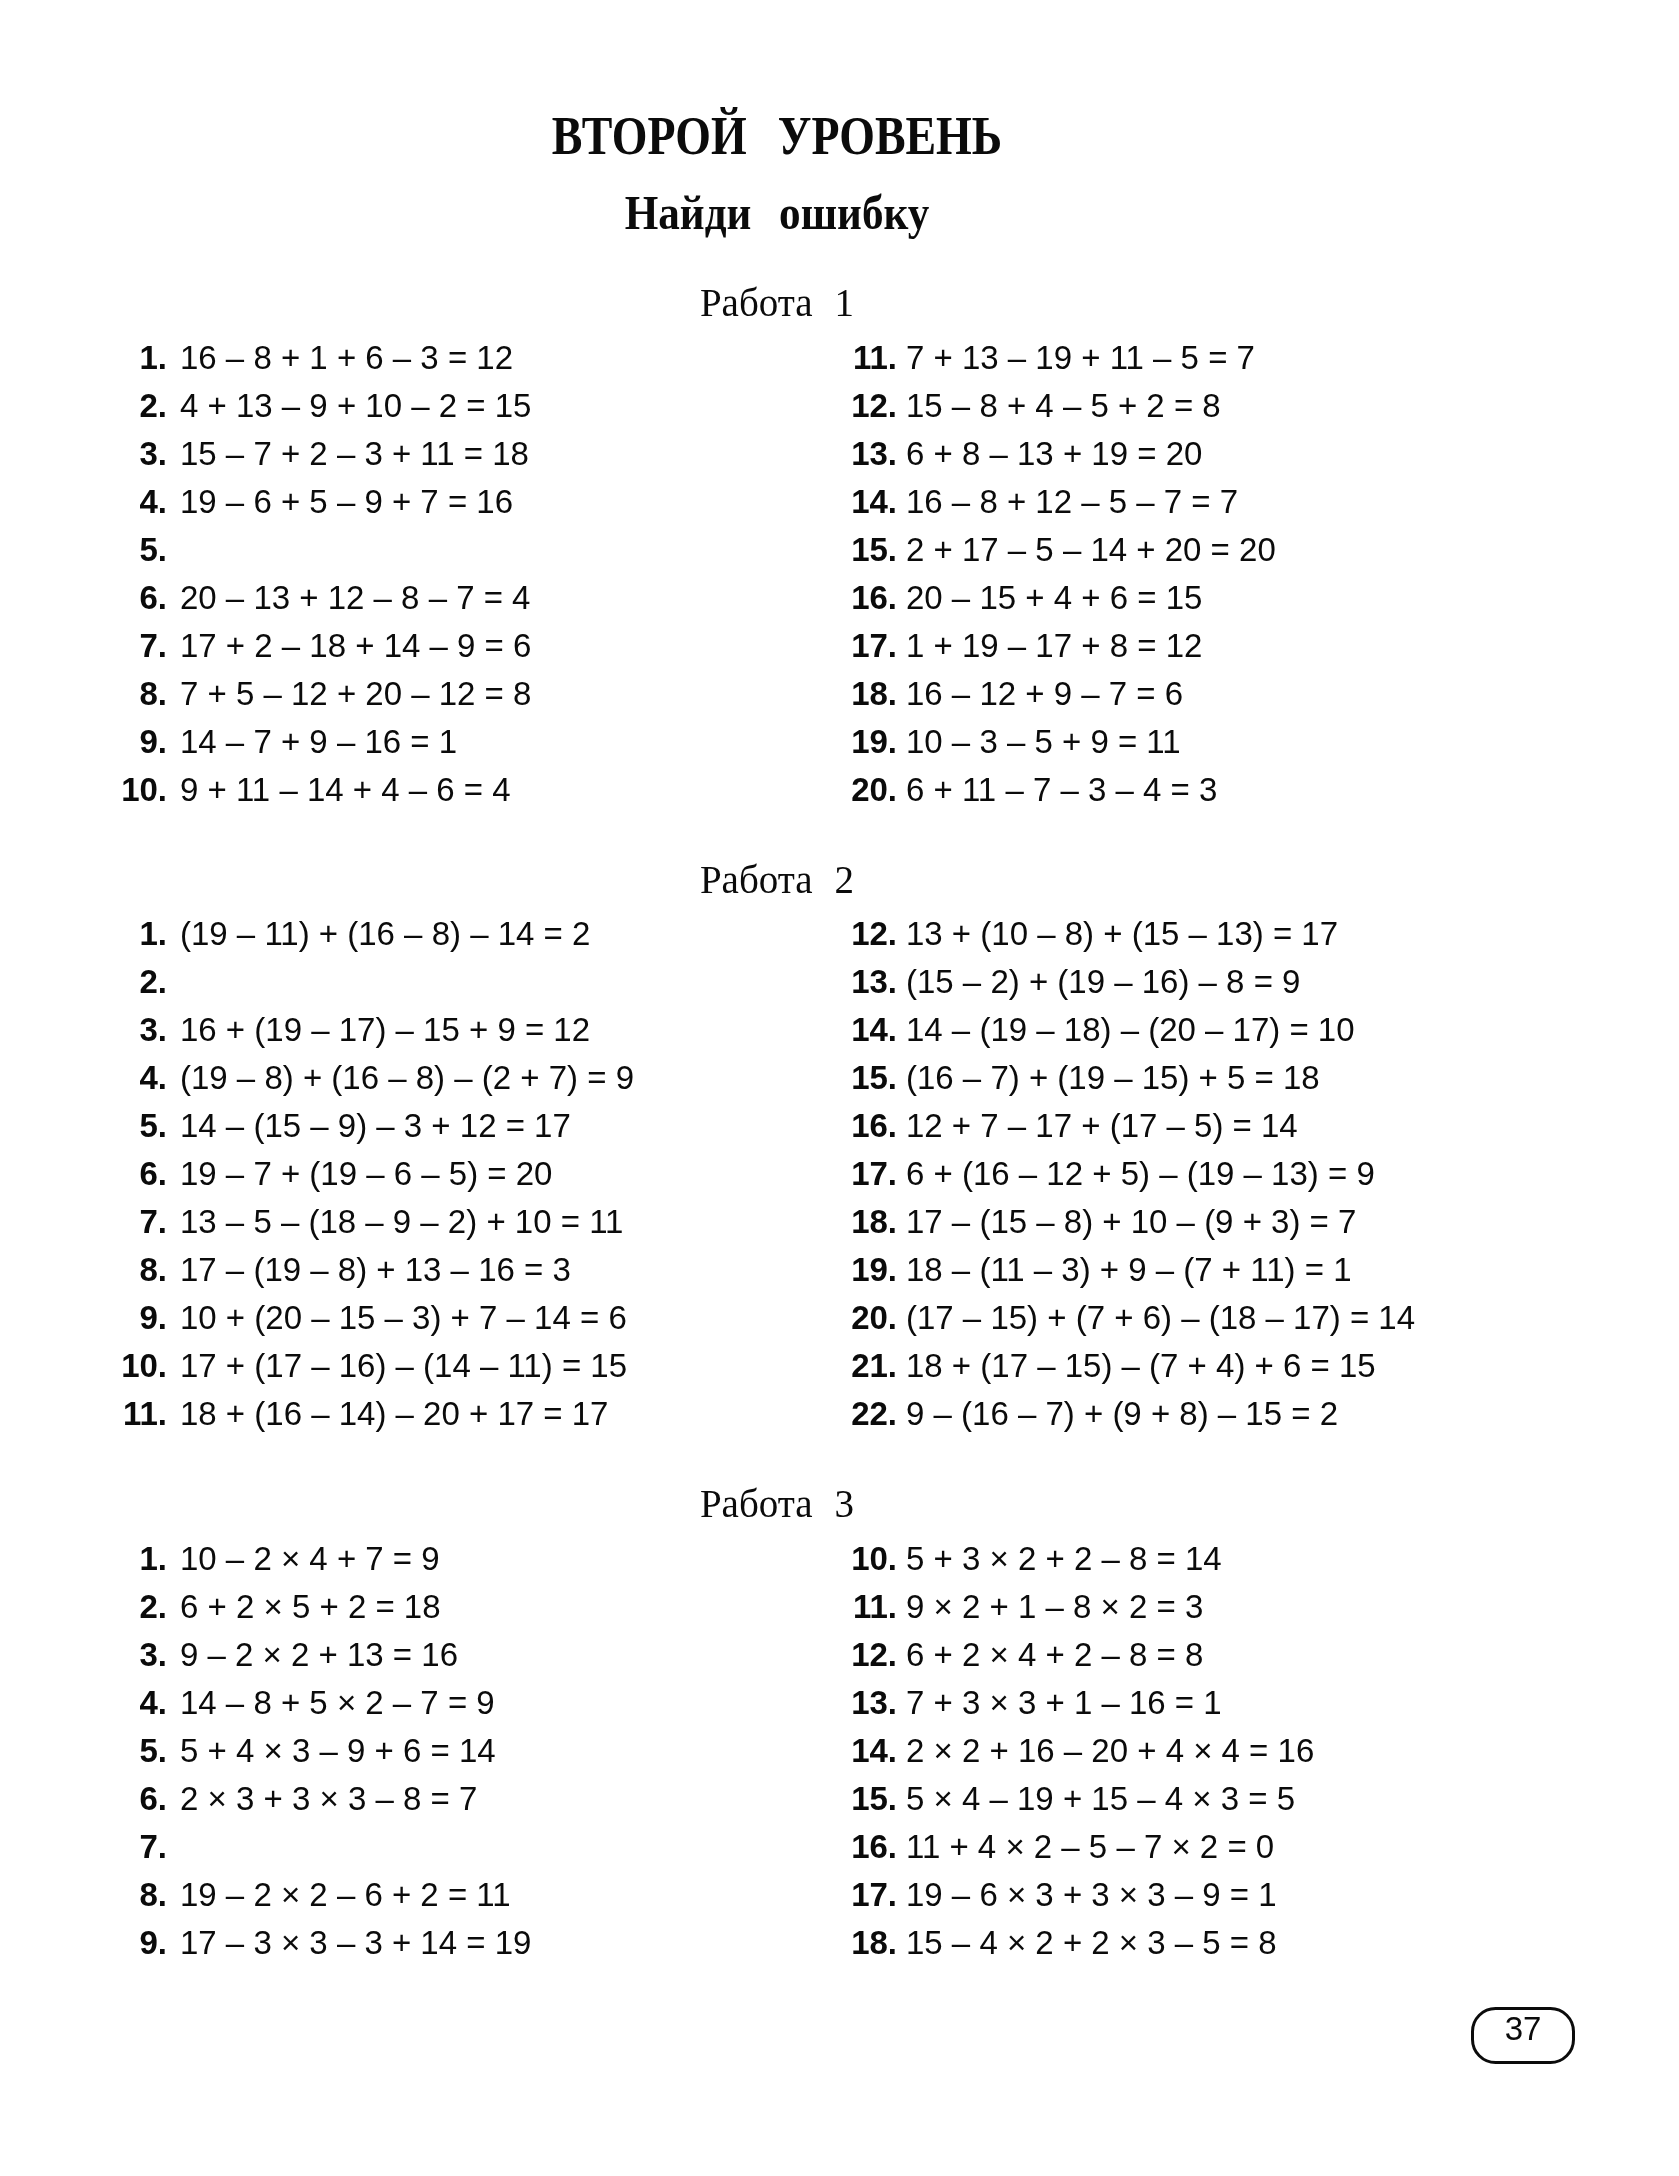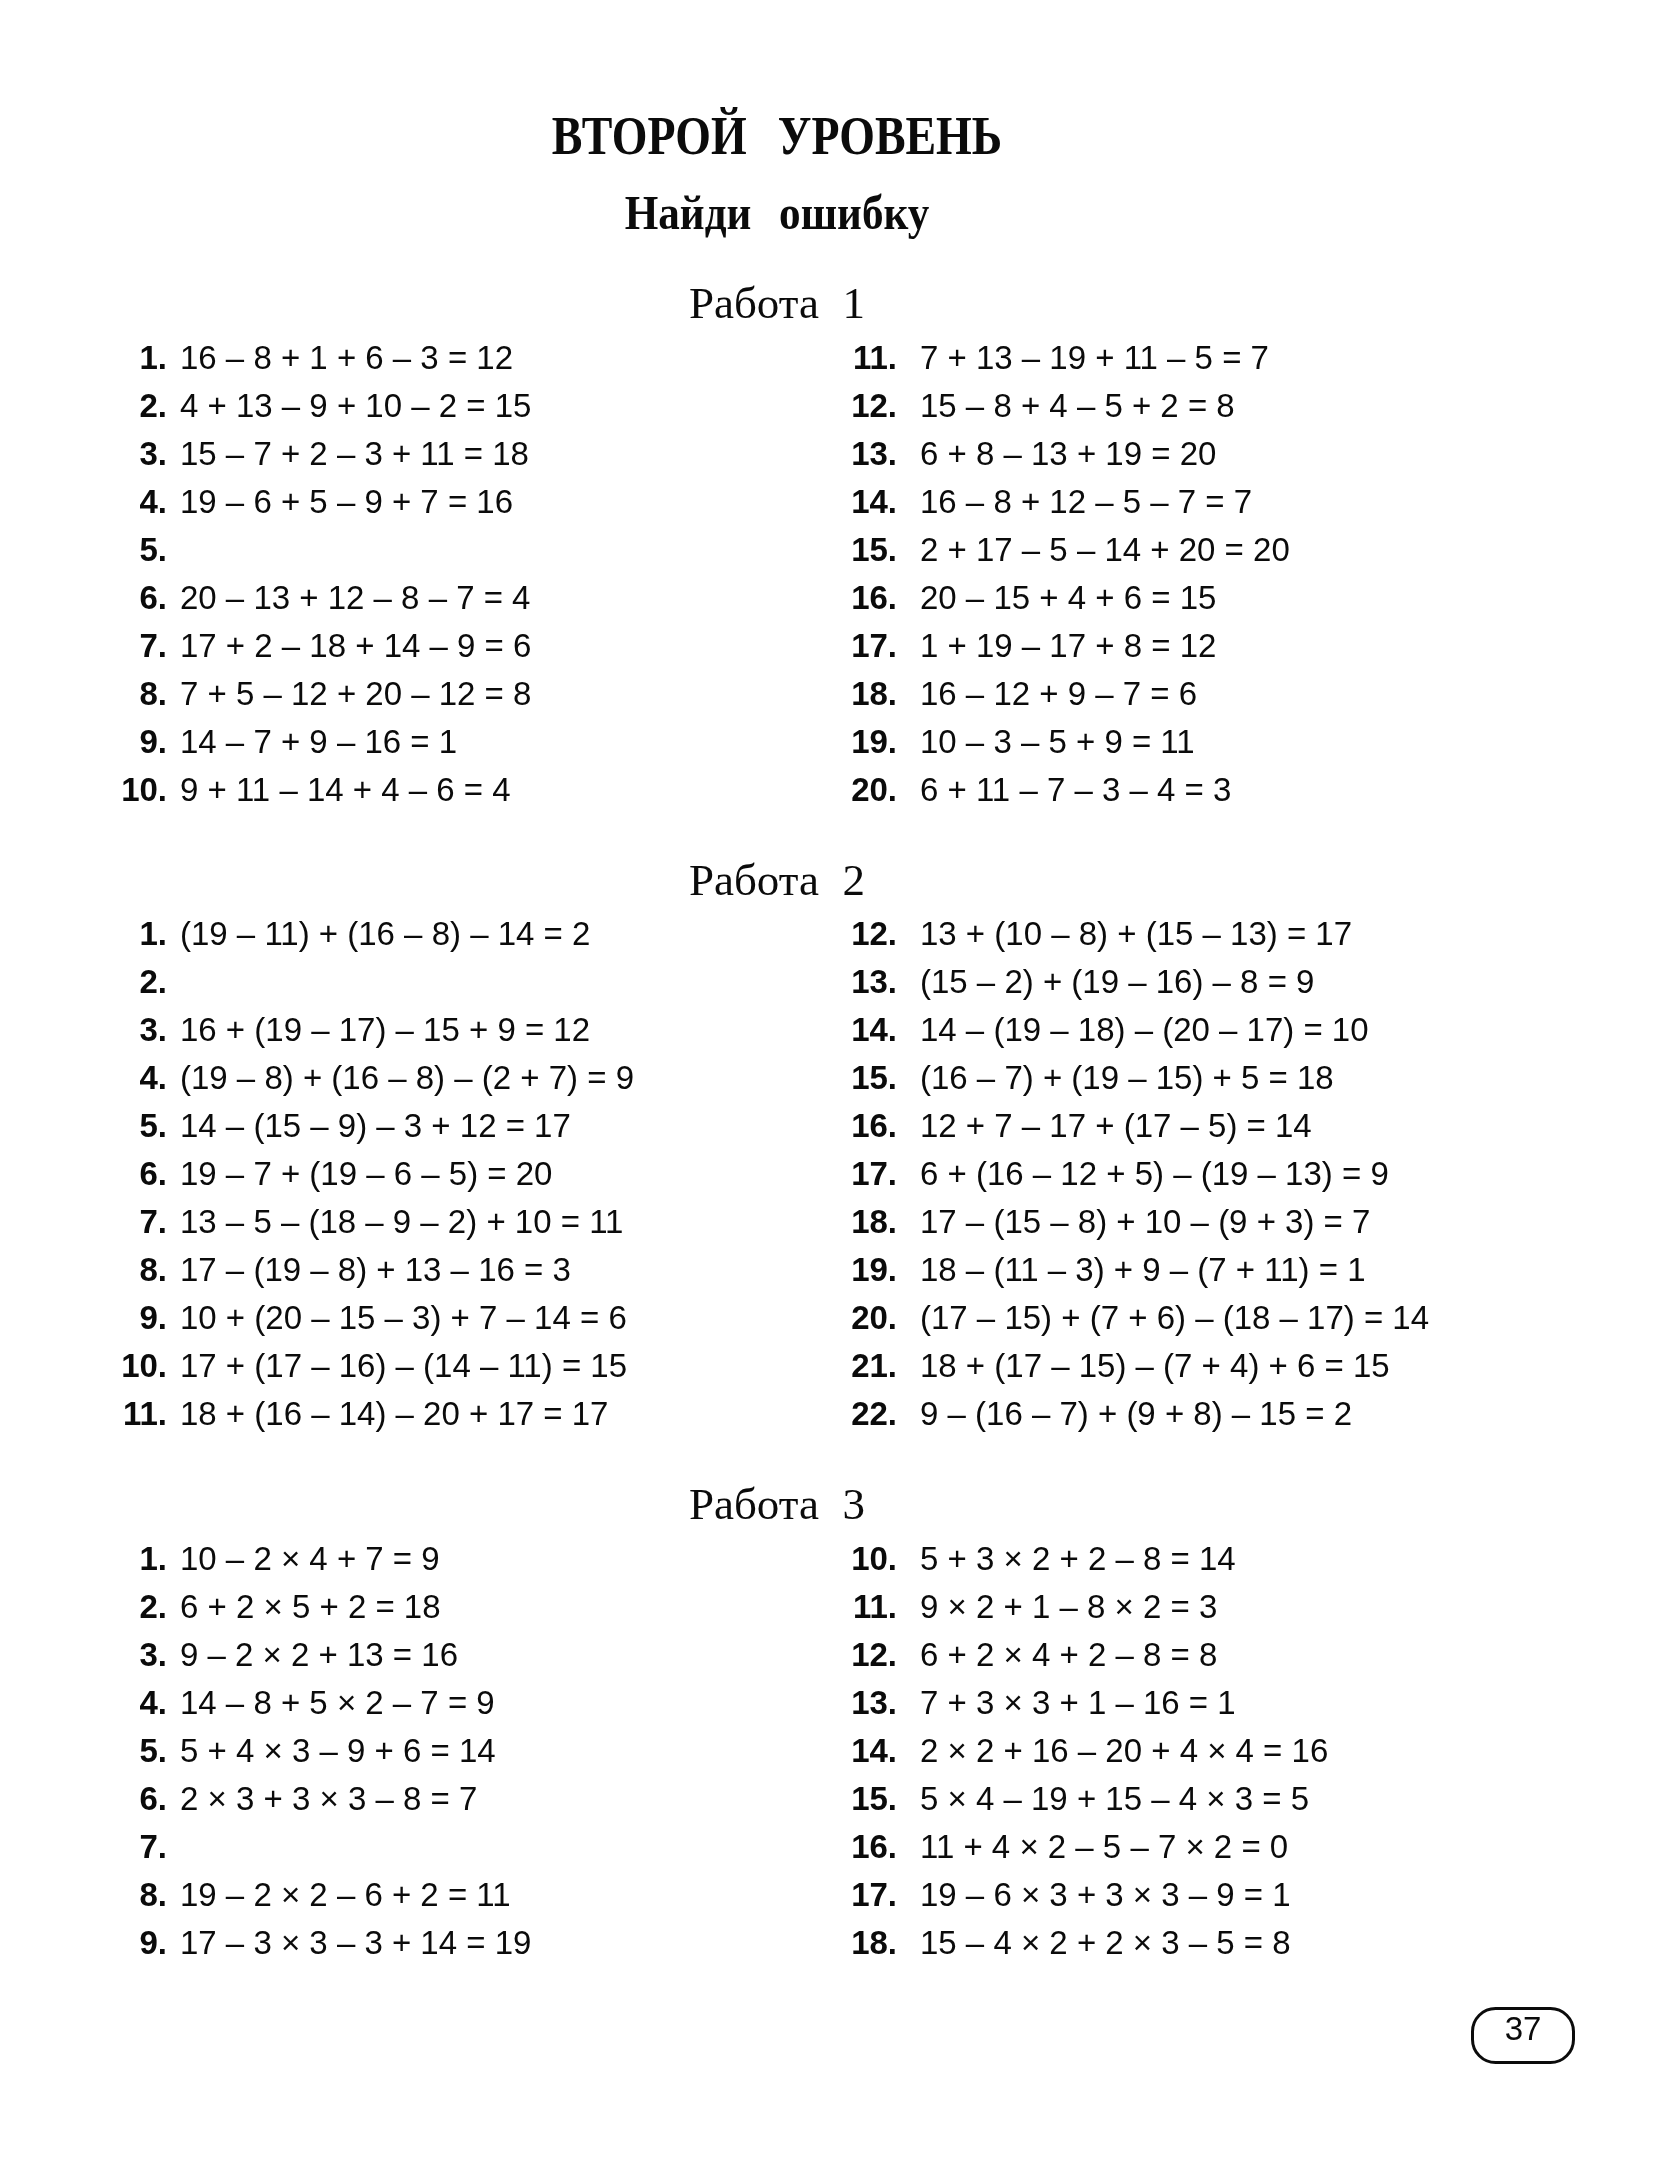--- a/index.html
+++ b/index.html
@@ -18,32 +18,32 @@
   .page-subtitle{
     margin-top:26px;text-align:center;
     font-family:"Liberation Serif", serif;font-weight:bold;
     font-size:49px;line-height:49px;word-spacing:19.3px;
     transform:scaleX(0.88);transform-origin:50% 50%;
     white-space:nowrap;
   }
   .section-heading{
     margin-top:46px;text-align:center;
     font-family:"Liberation Serif", serif;font-weight:normal;
-    font-size:45px;line-height:40px;word-spacing:12.3px;
+    font-size:39px;line-height:40px;word-spacing:12.3px;
   }
   .cols{display:flex;margin-top:10.5px;padding-left:53px;}
   .col{display:flex;flex-direction:column;}
   .col-left{width:737px;}
   .col-right{width:755px;}
   .row{display:flex;line-height:48px;font-size:33px;white-space:nowrap;}
   .row .num{font-weight:bold;text-align:right;flex:0 0 auto;}
   .col-left .num{width:114px;}
   .col-right .num{width:107px;}
   .col-left .eq{margin-left:13px;}
-  .col-right .eq{margin-left:23px;}
+  .col-right .eq{margin-left:9px;}
   .row.bold .eq{font-weight:normal;}
   .page-badge{
     position:absolute;top:2007px;right:104px;width:98px;height:51px;
     border:3.5px solid #0b0b0b;border-radius:24.6px;
     display:flex;align-items:flex-start;justify-content:center;
     font-size:33px;
   }
 </style>
 </head>
 <body>

